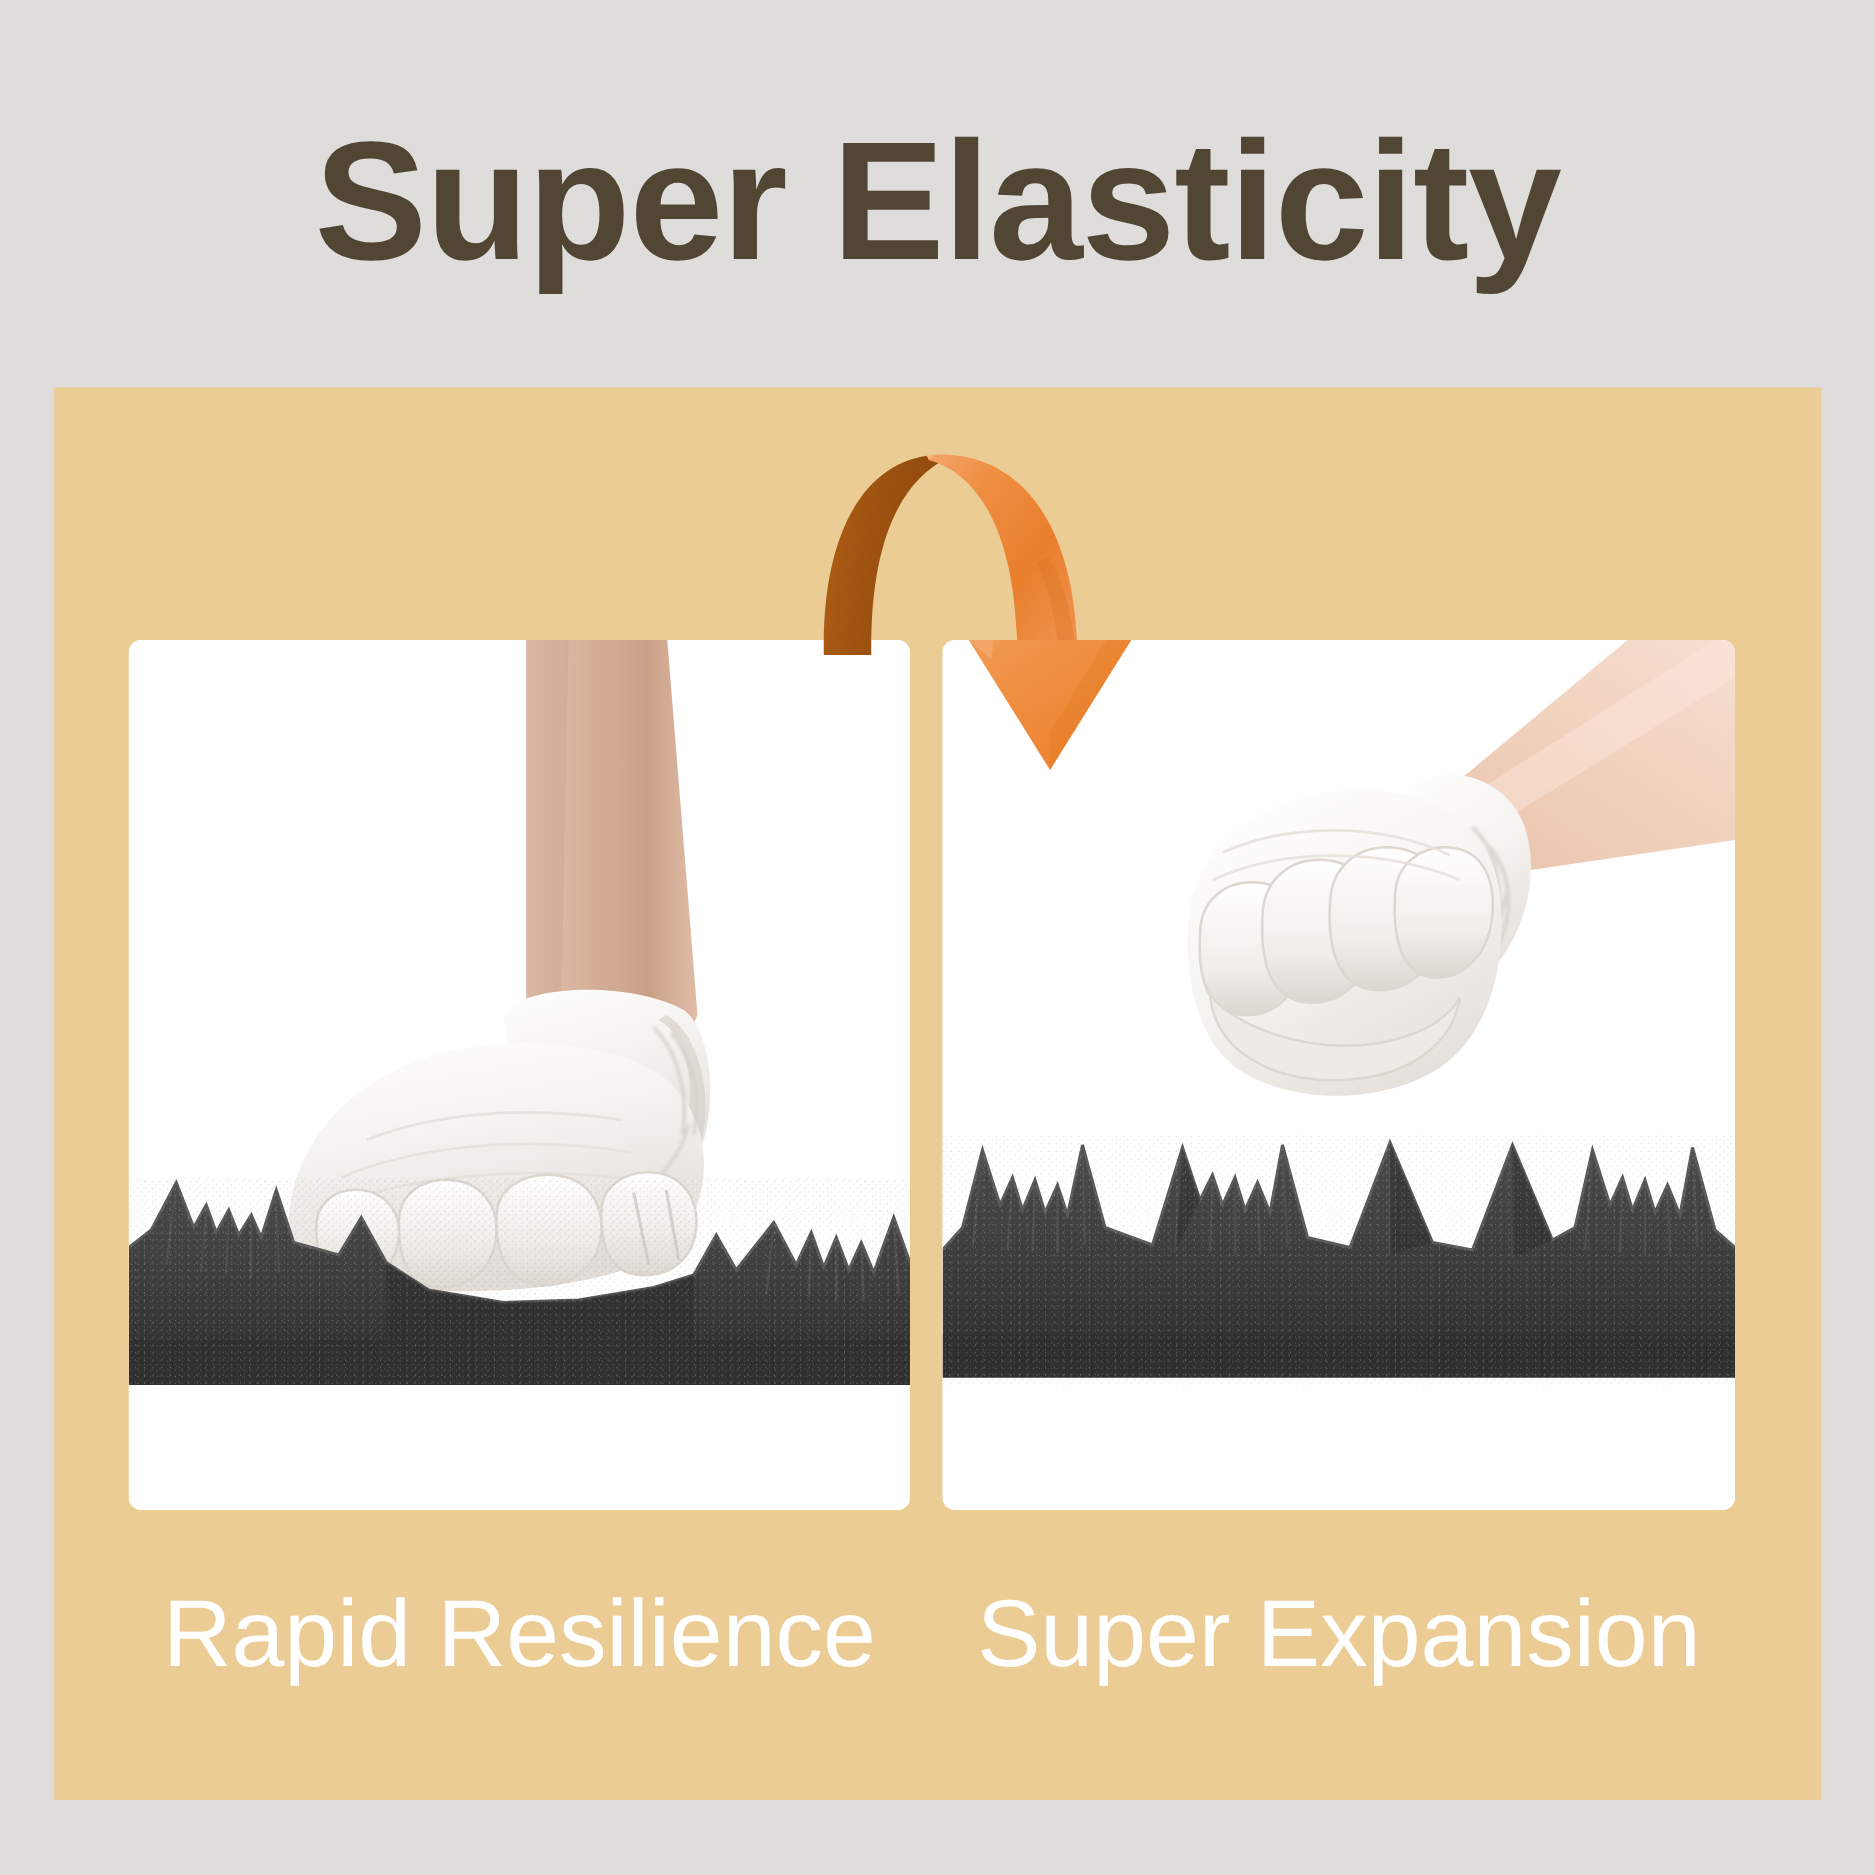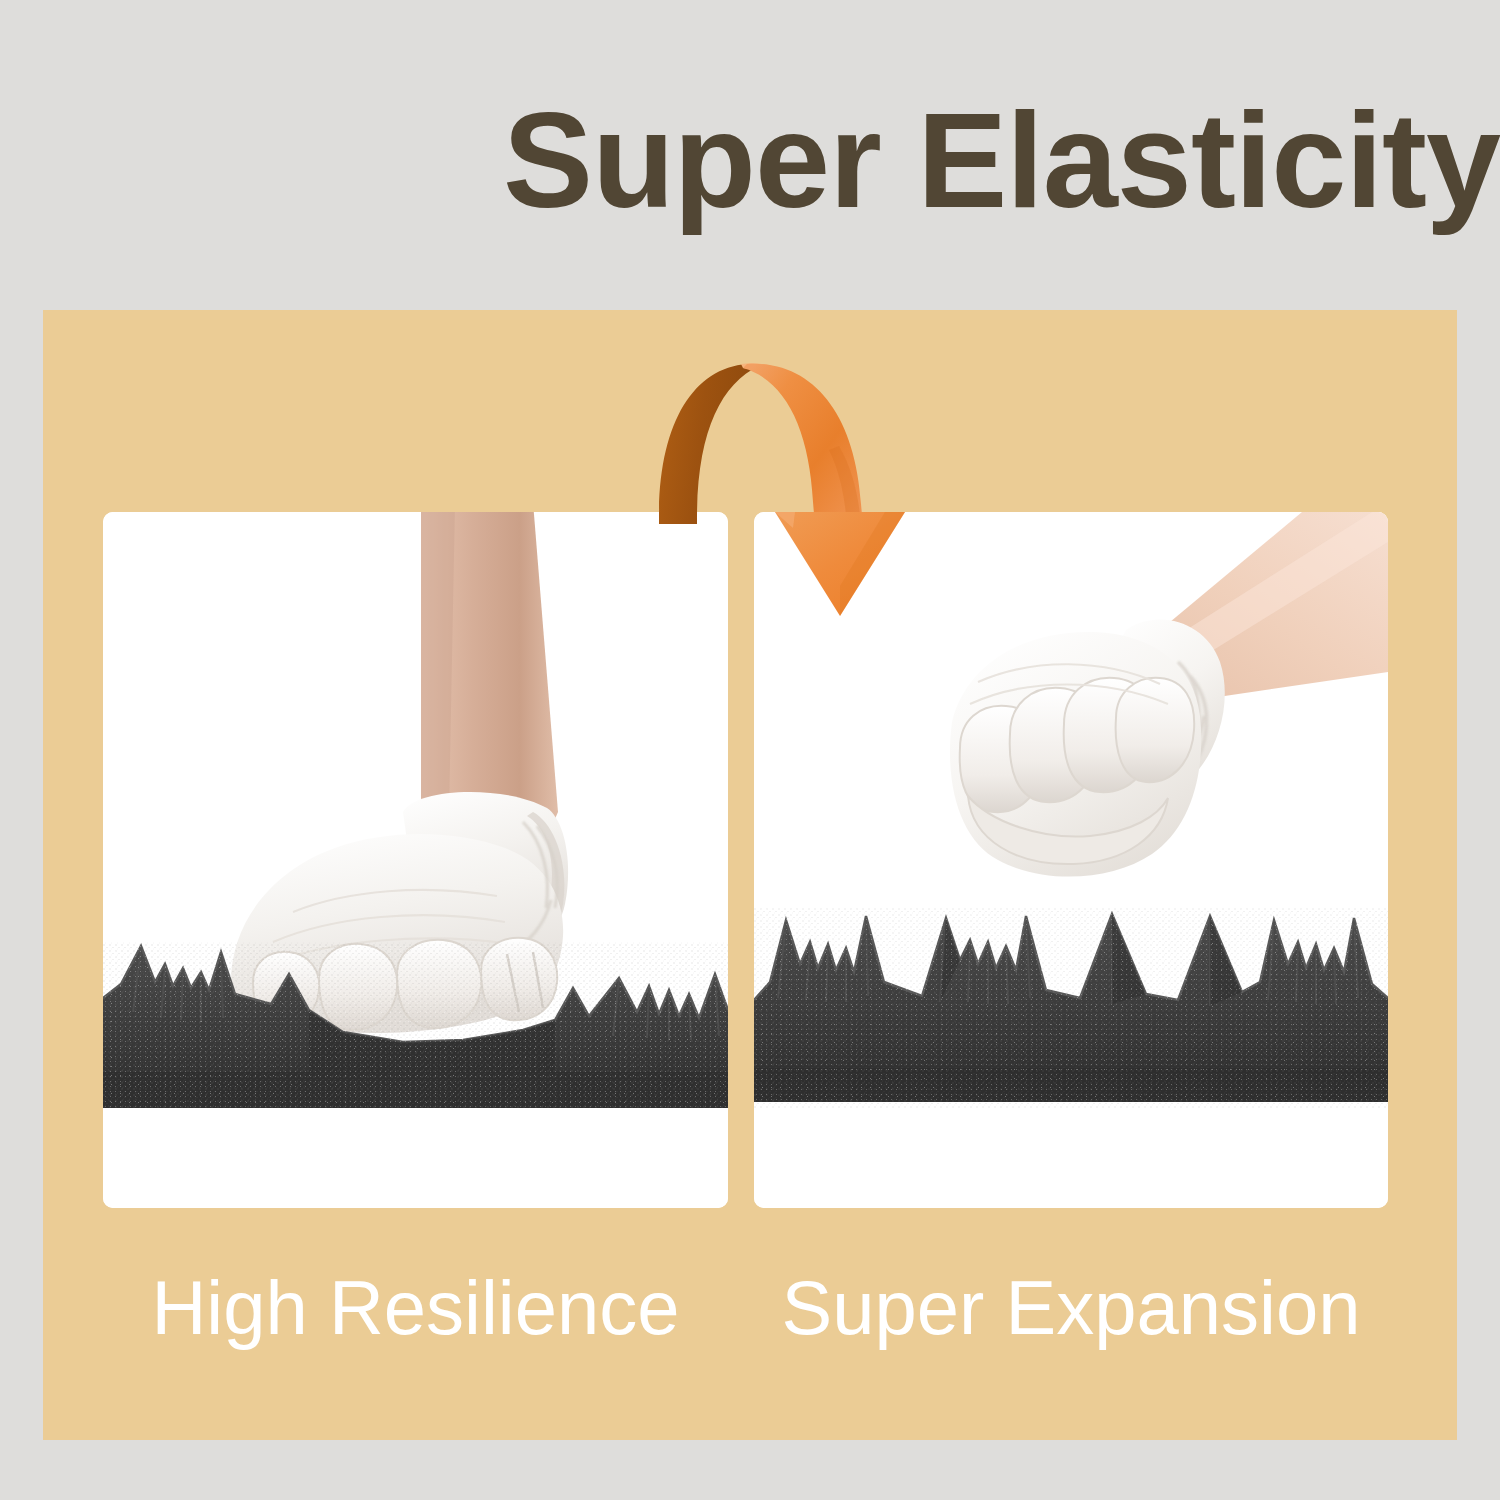--- a/index.html
+++ b/index.html
@@ -5,21 +5,21 @@
   html,body{margin:0;padding:0;}
   body{
     width:1500px;height:1500px;overflow:hidden;
     font-family:"Liberation Sans","DejaVu Sans",sans-serif;
   }
   #stage{position:relative;width:1500px;height:1500px;background:#dedddb;}
 
   
   #title{
     position:absolute;left:0;top:86px;width:1500px;
-    text-align:right;
+    text-align:center;
     font-size:135px;line-height:150px;
     font-weight:700;
     letter-spacing:-1px;
     color:#514634;
     white-space:nowrap;
   }
 
   
   #card{
     position:absolute;left:43px;top:310px;width:1414px;height:1130px;
@@ -348,18 +348,18 @@
                C166 78 142 30 100 18 Z" fill="url(#ribbonLight)"></path>
 
       <path d="M196 96 C210 120 216 148 218 176 L204 176 C202 146 196 120 186 100 Z" fill="#d9701f" opacity=".32"></path>
 
       <path d="M132 162 L262 162 L197 266 Z" fill="url(#headGrad)"></path>
       <path d="M197 266 L262 162 L242 162 L197 236 Z" fill="#dd761f" opacity=".30"></path>
 
       <path d="M132 162 L152 162 L150 178 Z" fill="#f6b07a" opacity=".55"></path>
     </svg>
 
-    <div class="caption" id="caption-left">High Resilience</div>
+    <div class="caption" id="caption-left">Rapid Resilience</div>
 
     <div class="caption" id="caption-right">Super Expansion</div>
 
   </div>
 </div>
 
 </body></html>

